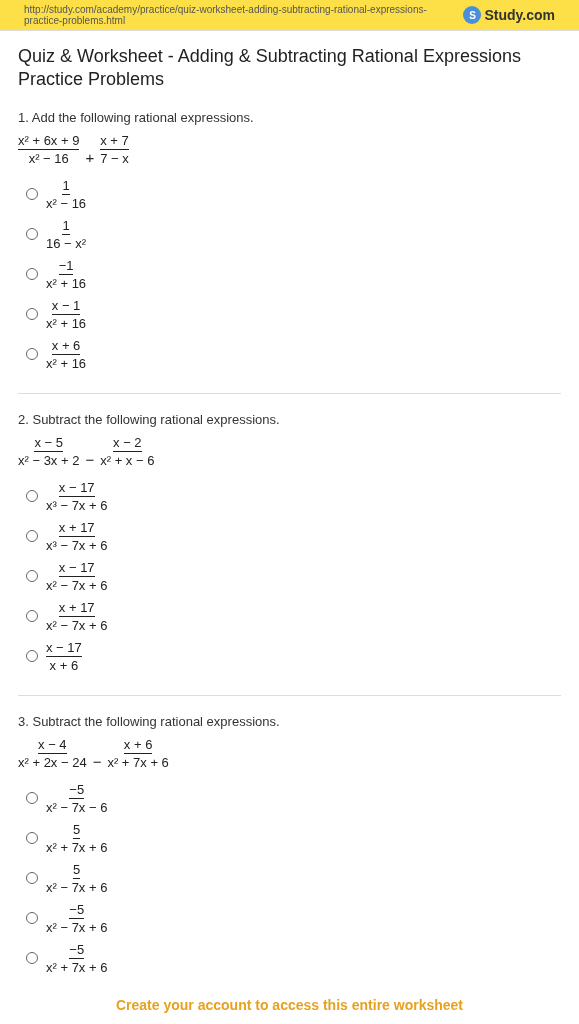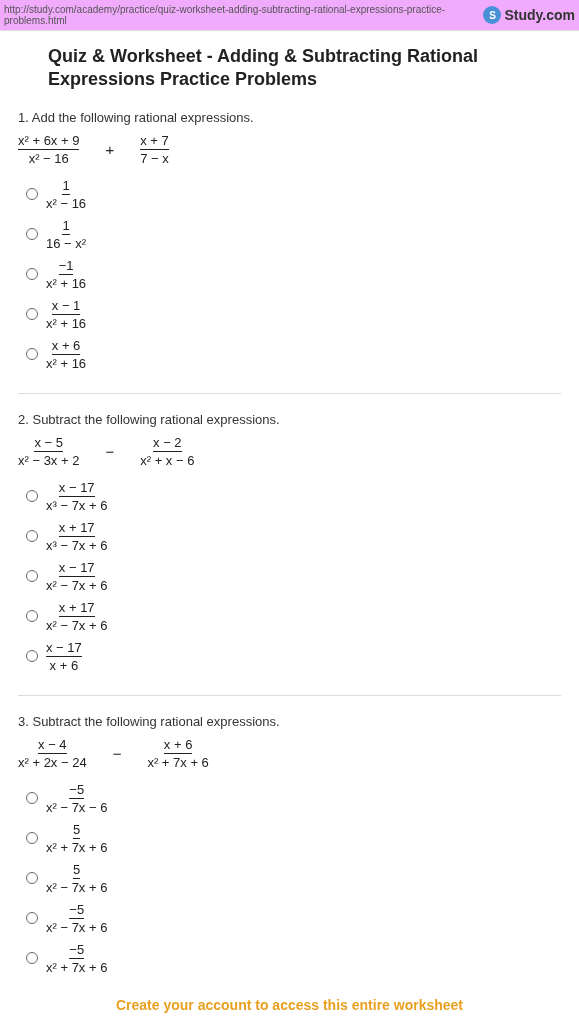--- a/index.html
+++ b/index.html
@@ -8,22 +8,22 @@
       font-size: 13px;
       background: #fff;
       color: #222;
       width: 579px;
       min-height: 1024px;
     }
     .top-bar {
       display: flex;
       justify-content: space-between;
       align-items: center;
-      padding: 4px 4px;
-      background: #f0abfc;
+      padding: 4px 24px;
+      background: #fde047;
       border-bottom: 1px solid #ddd;
     }
     .url-bar {
       font-size: 10px;
       color: #555;
       flex: 1;
     }
     .logo-area {
       display: flex;
       align-items: center;
@@ -44,40 +44,39 @@
     .logo-text {
       font-size: 14px;
       font-weight: bold;
       color: #333;
     }
     .page-content {
       padding: 14px 18px 20px 18px;
     }
     .page-title {
       font-size: 18px;
-      font-weight: bold;
+      font-weight: normal;
       color: #222;
       line-height: 1.3;
       margin-bottom: 18px;
-      margin-left: 30px;
     }
     .question-block {
       margin-bottom: 22px;
     }
     .question-label {
       font-size: 13px;
       color: #333;
       margin-bottom: 8px;
     }
     .main-expression {
       font-size: 14px;
       margin-bottom: 12px;
       display: flex;
-      align-items: center;
-      gap: 22px;
+      align-items: flex-end;
+      gap: 2px;
     }
     .fraction {
       display: inline-flex;
       flex-direction: column;
       align-items: center;
       vertical-align: middle;
     }
     .fraction .num {
       border-bottom: 1.5px solid #222;
       padding-bottom: 1px;

